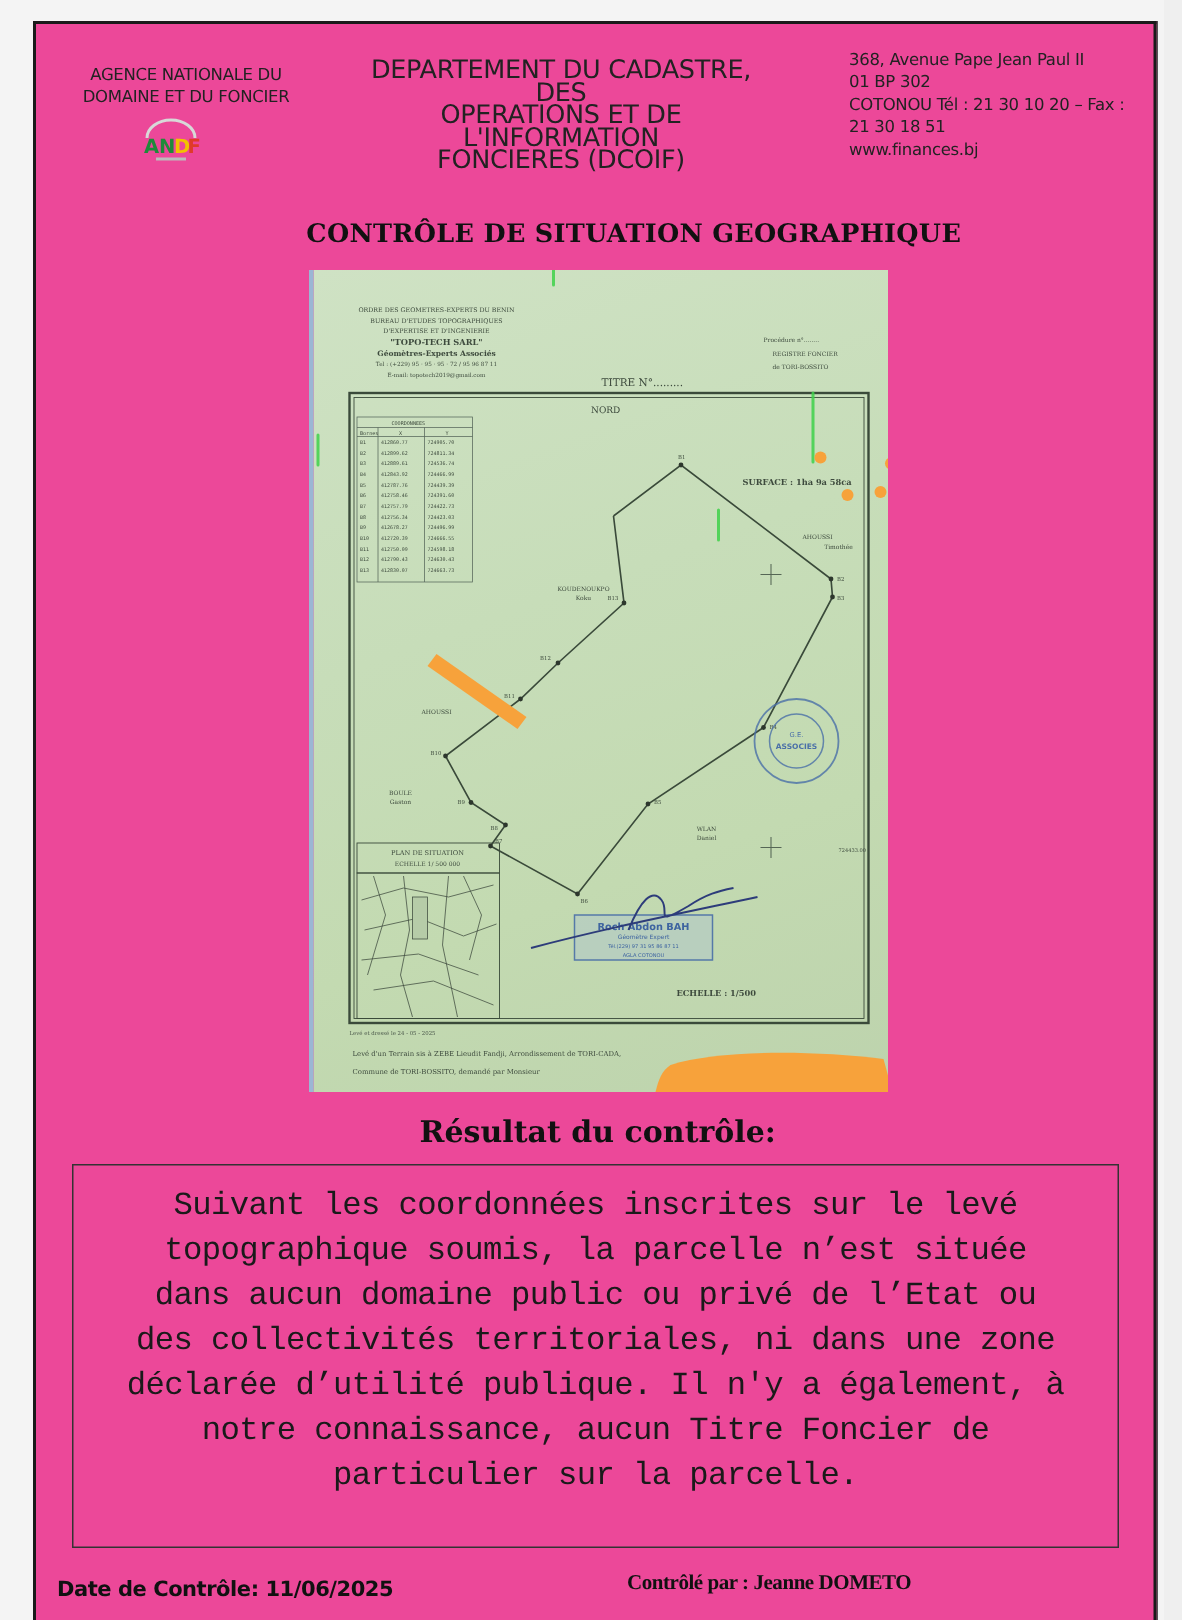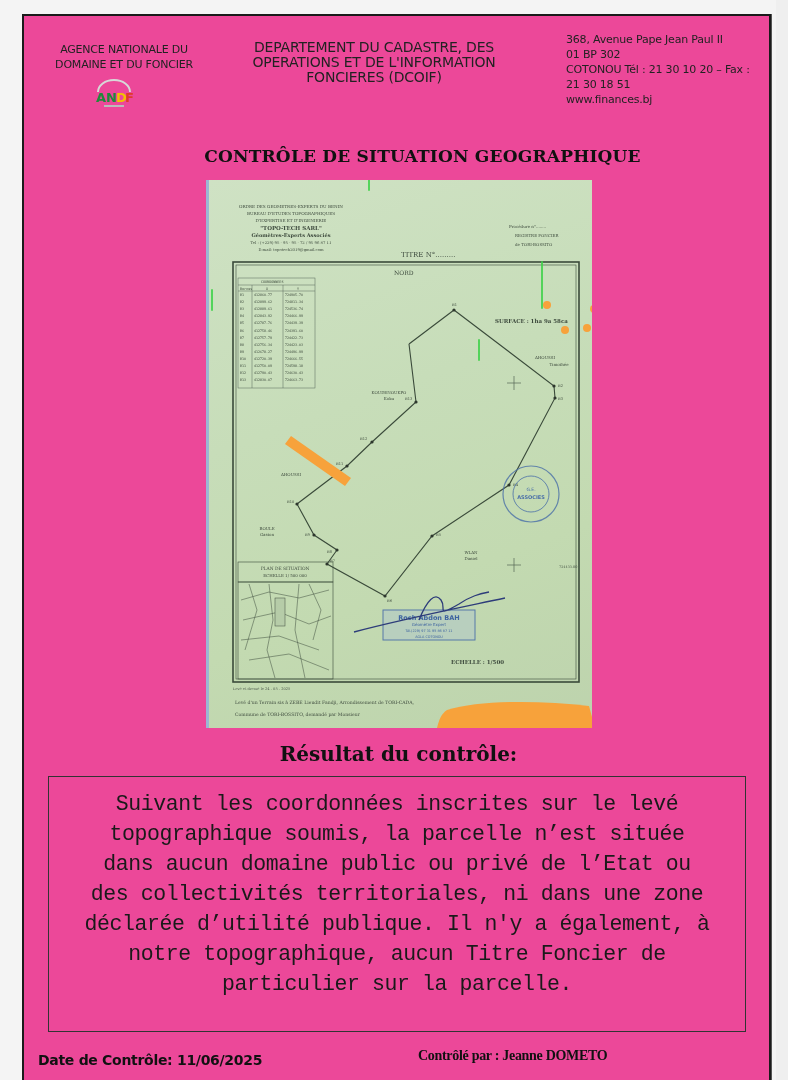--- a/index.html
+++ b/index.html
@@ -10,21 +10,21 @@
     position: absolute; left: 22px; top: 14px; width: 749px; height: 1066px;
     background: #ec4899; border: 2px solid #1a1a1a; border-bottom: none;
     box-shadow: 1px 0 0 #555;
   }
   .right-strip { position: absolute; left: 776px; top: 0; width: 12px; height: 1080px; background: #efefef; }
 
   .hdr-left { position: absolute; left: 10px; top: 26px; width: 180px; text-align: center;
     font-family: "DejaVu Sans", sans-serif; font-size: 11px; line-height: 15px; color: #222; letter-spacing: -0.2px; }
   .logo { position: absolute; left: 68px; top: 62px; width: 44px; height: 34px; }
   .hdr-mid { position: absolute; left: 220px; top: 24px; width: 260px; text-align: center;
-    font-size: 14px; line-height: 15px; color: #222; letter-spacing: -0.2px; }
+    font-size: 17px; line-height: 15px; color: #222; letter-spacing: -0.2px; }
   .hdr-right { position: absolute; left: 514px; top: 16px; width: 230px;
     font-size: 11px; line-height: 15px; color: #222; letter-spacing: -0.2px; margin-left: 28px; }
 
   .doc-title { position: absolute; left: 0; top: 130px; width: 749px; text-align: center;
     font-family: "DejaVu Serif", serif; font-weight: bold; font-size: 17px; letter-spacing: 0.2px; color: #111; padding-left: 48px; }
 
   .scan { position: absolute; left: 182px; top: 164px; width: 386px; height: 548px;
     background: linear-gradient(160deg, #cfe2c4 0%, #c7ddb9 40%, #c3dab1 70%, #bdd3ad 100%);
     overflow: hidden; border-left: 3px solid #9bb6d4; }
   .scan-svg { position: absolute; left: 0; top: 0; }
@@ -264,19 +264,19 @@
   </div>
 
   <div class="result-title">Résultat du contrôle:</div>
 
   <div class="result-box">
     <span class="result-line">Suivant les coordonnées inscrites sur le levé</span>
     <span class="result-line">topographique soumis, la parcelle n’est située</span>
     <span class="result-line">dans aucun domaine public ou privé de l’Etat ou</span>
     <span class="result-line">des collectivités territoriales, ni dans une zone</span>
     <span class="result-line">déclarée d’utilité publique. Il n'y a également, à</span>
-    <span class="result-line">notre topographique, aucun Titre Foncier de</span>
+    <span class="result-line">notre connaissance, aucun Titre Foncier de</span>
     <span class="result-line">particulier sur la parcelle.</span>
   </div>
 
   <div class="footer-date">Date de Contrôle: 11/06/2025</div>
   <div class="footer-by">Contrôlé par : Jeanne DOMETO</div>
 </div>
 
 </body></html>

